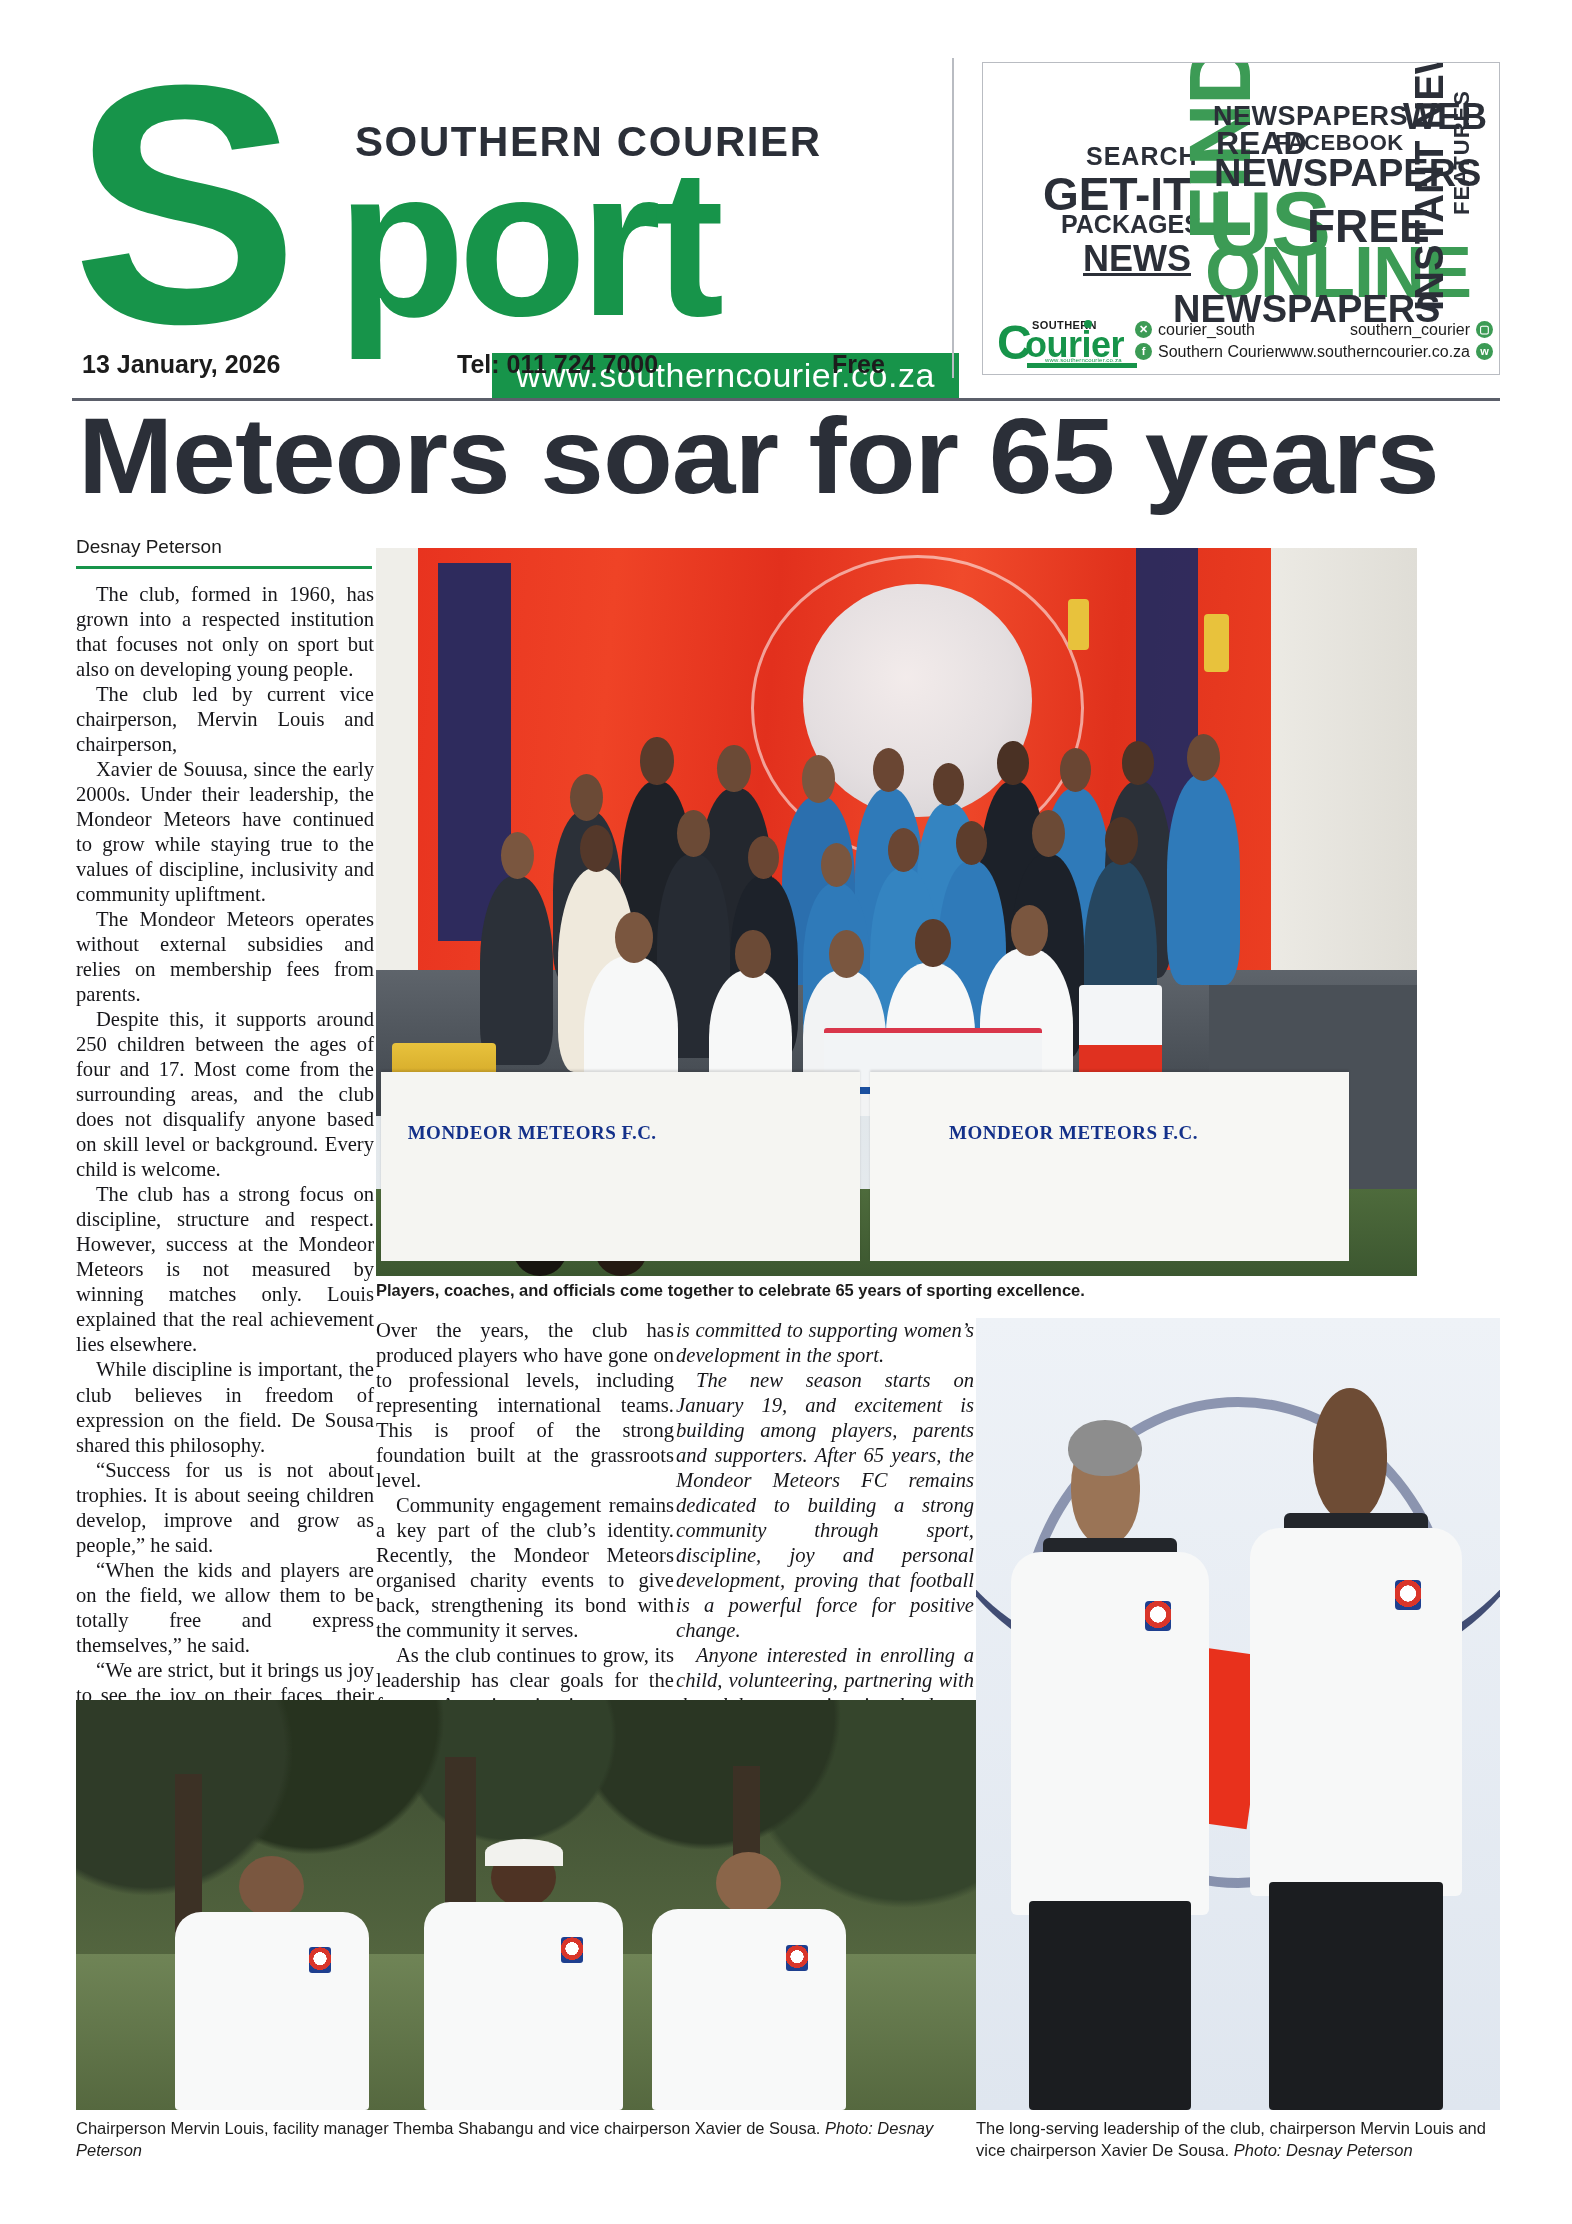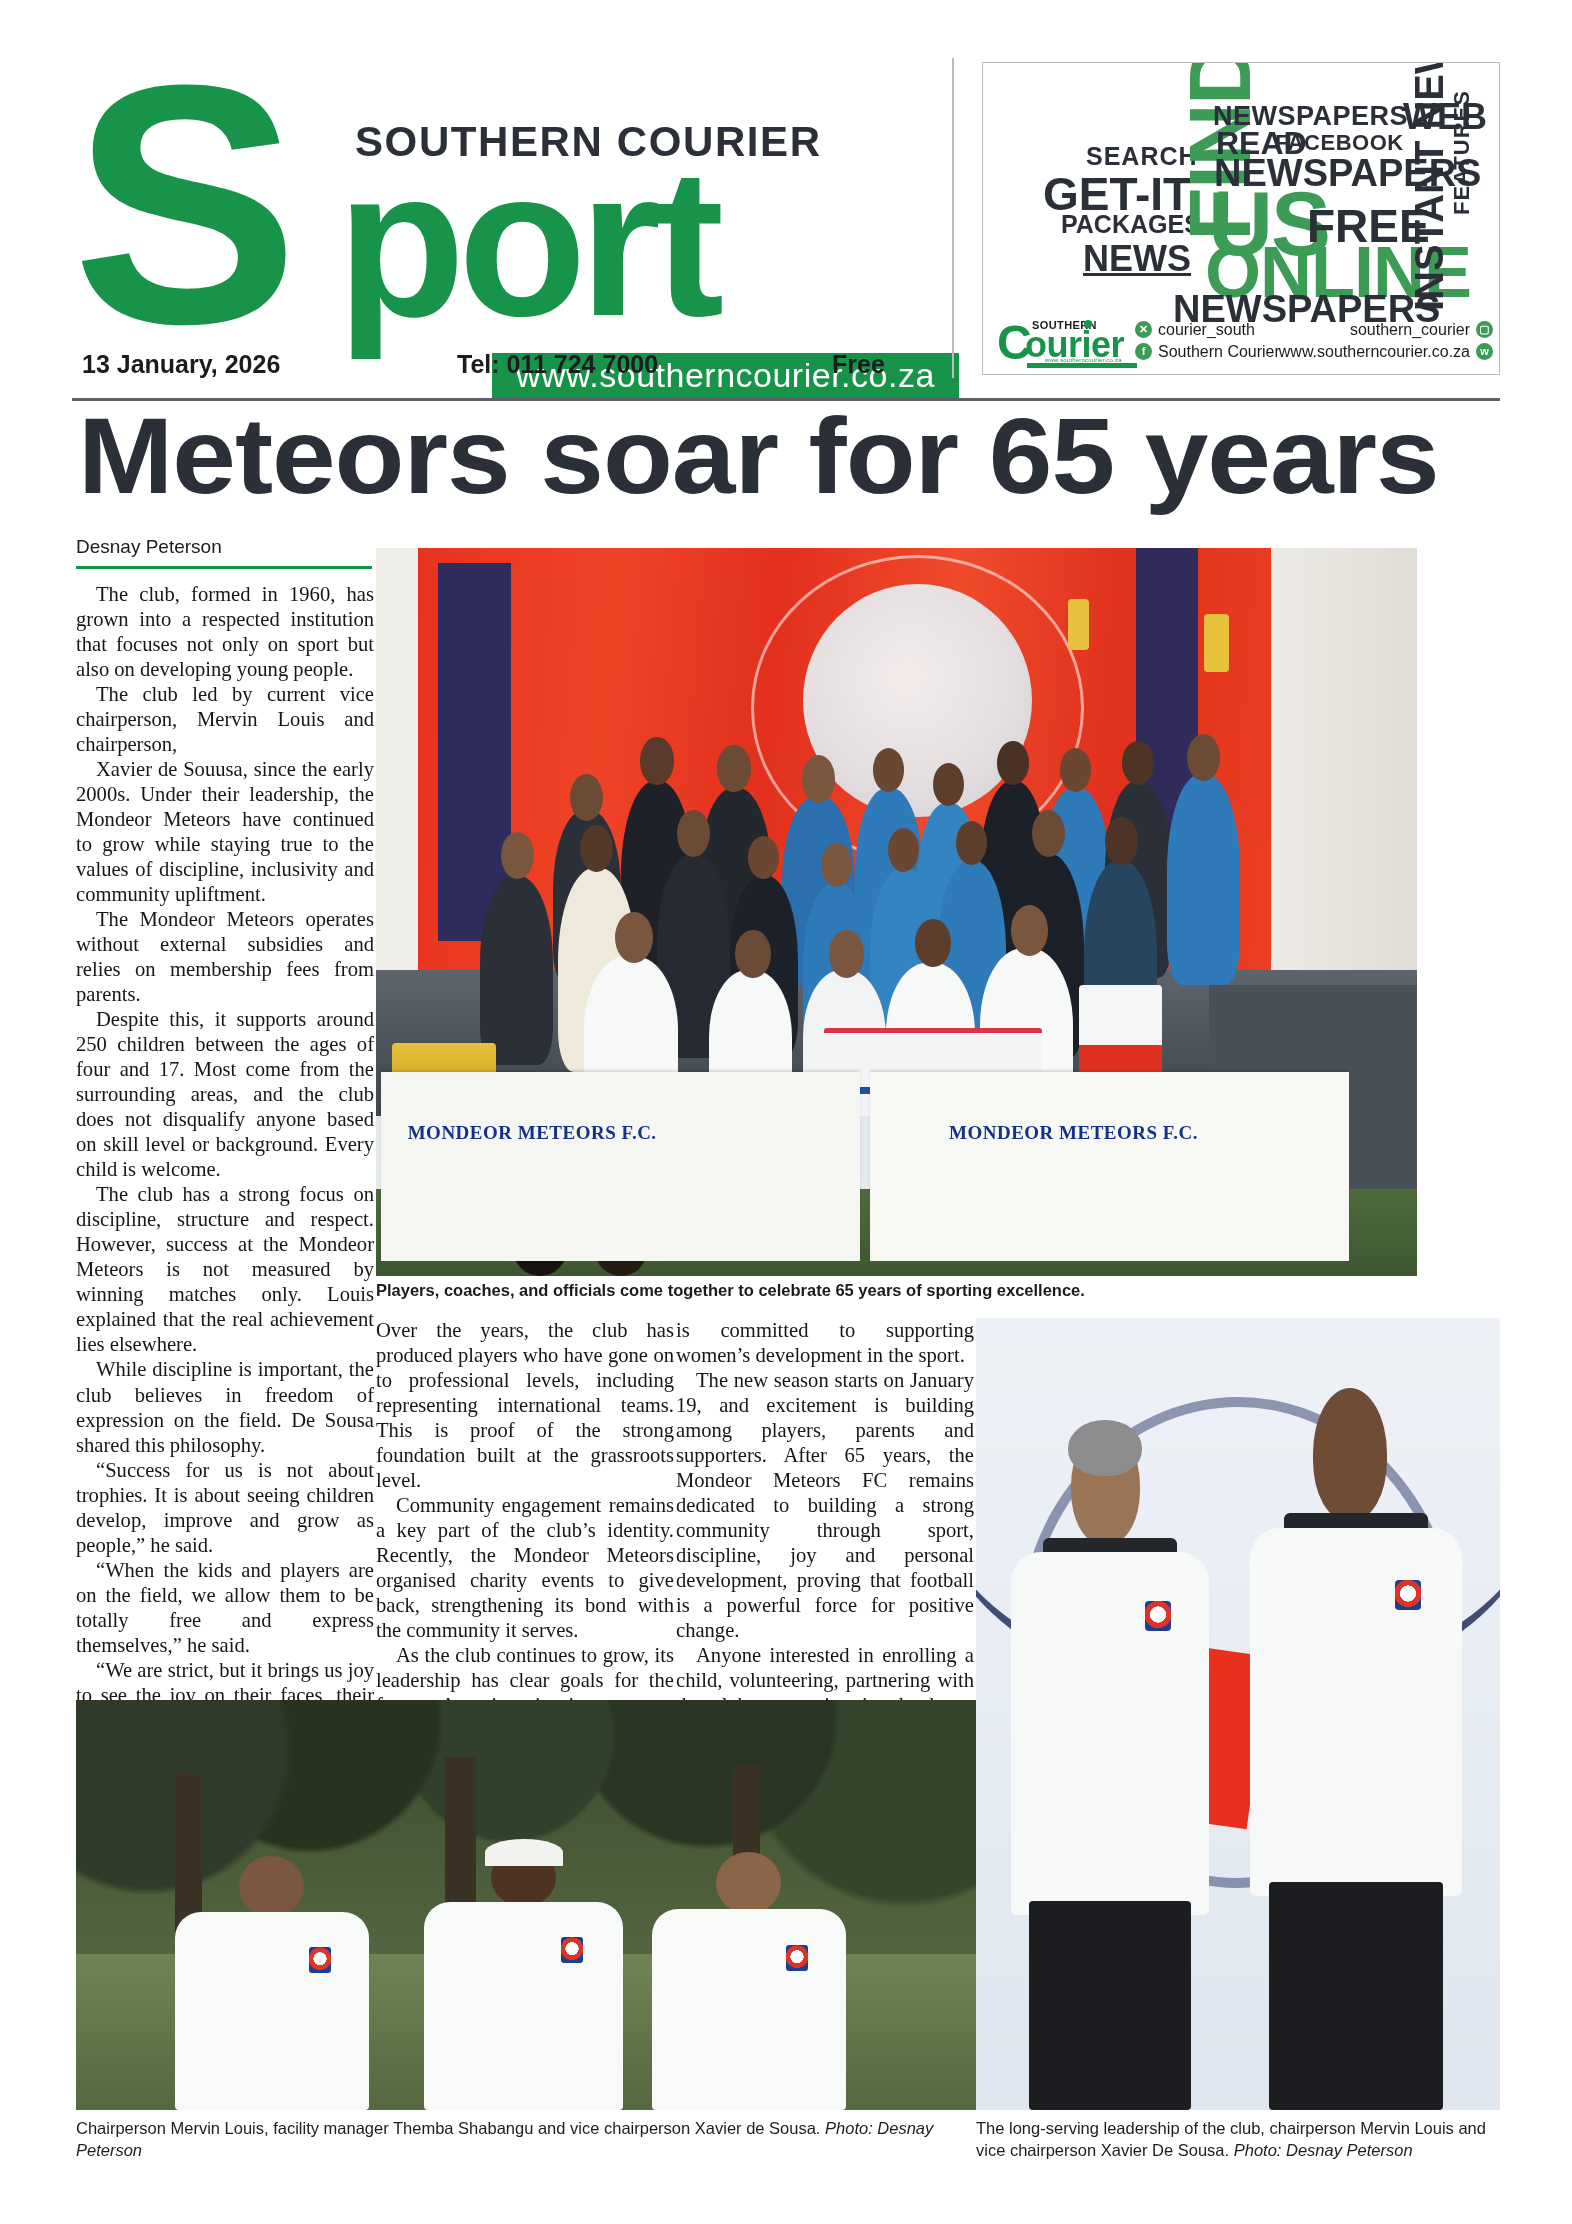--- a/index.html
+++ b/index.html
@@ -114,21 +114,21 @@
     font-size:19px; color:#1c1c1c;
   }
   .byline-rule { position:absolute; left:76px; top:566px; width:296px; height:3px; background:#17944a; }
 
   .col { position:absolute; font-family:"Liberation Serif", serif; font-size:20.6px; line-height:1.215; color:#16161a; text-align:justify; }
   .col p { text-indent:20px; margin:0; }
   .col p.first { text-indent:0; }
 
   .col1 { left:76px; top:582px; width:298px; }
   .col2 { left:376px; top:1318px; width:298px; }
-  .col3 { left:676px; top:1318px; width:298px; }
+  .col3 { left:676px; top:1318px; width:298px;font-style:italic; }
 
   
   .photo { position:absolute; overflow:hidden; background:#a9b3bd; }
   .photo-main { left:376px; top:548px; width:1041px; height:728px; }
   .photo-bottom-left { left:76px; top:1700px; width:900px; height:410px; }
   .photo-right { left:976px; top:1318px; width:524px; height:792px; }
 
   .cap {
     position:absolute; font-family:"Liberation Sans", sans-serif;
     font-size:16.5px; line-height:1.32; color:#1c1c1c;

